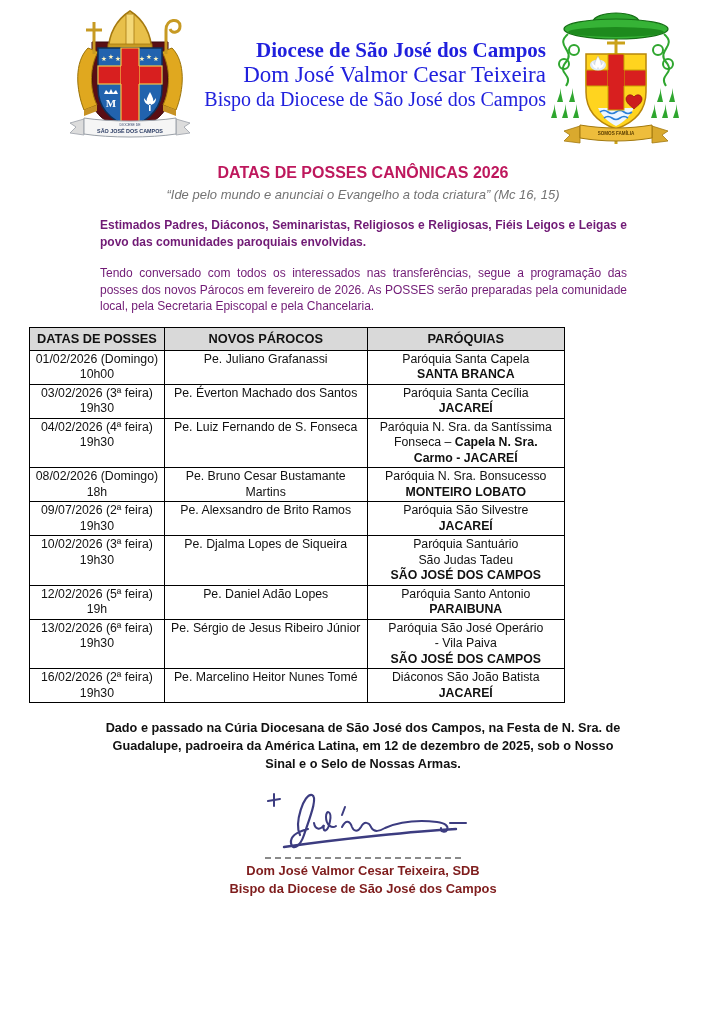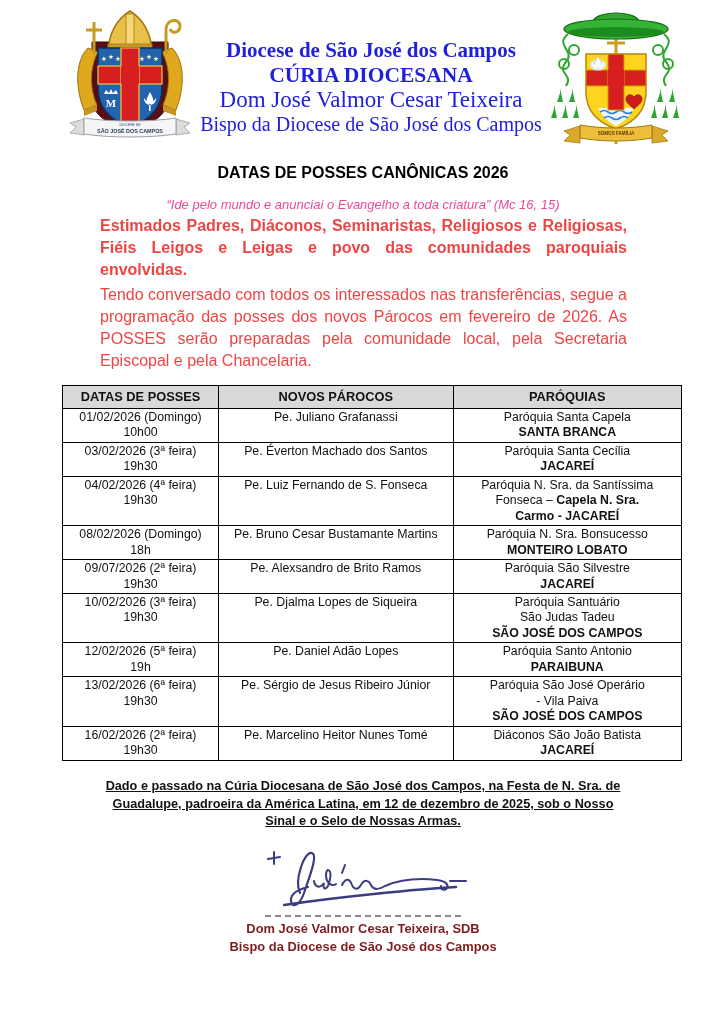--- a/index.html
+++ b/index.html
@@ -1,46 +1,46 @@
 <!DOCTYPE html>
 <html lang="pt"><head>
 <meta charset="utf-8">
 <style>
   html,body{margin:0;padding:0;background:#fff;}
   .page{width:726px;height:1024px;background:#fff;overflow:hidden;position:relative;
         font-family:"Liberation Sans",sans-serif;color:#111;}
   
   .header{display:flex;align-items:flex-start;padding:8px 40px 0 64px;}
   .crest{flex:0 0 auto;}
-  .center-titles{flex:1 1 auto;text-align:center;padding-top:30px;
+  .center-titles{flex:1 1 auto;text-align:right;padding-top:30px;
                  font-family:"Liberation Serif",serif;color:#2020dd;}
   .center-titles .l1{font-size:21px;font-weight:bold;line-height:25px;}
   .center-titles .l2{font-size:21.5px;font-weight:bold;line-height:25px;}
   .center-titles .l3{font-size:23px;line-height:24px;}
   .center-titles .l4{font-size:20px;line-height:24px;}
   
-  .doc-title{margin-top:14px;text-align:center;font-size:16px;font-weight:bold;color:#000000;}
-  .doc-subtitle{margin-top:15px;text-align:center;font-size:13px;font-style:italic;color:#ec4899;}
-  
-  .para{margin:3px 99px 0 100px;font-size:16px;line-height:1.38;text-align:justify;color:#ef4444;}
+  .doc-title{margin-top:14px;text-align:center;font-size:16px;font-weight:bold;color:#be185d;}
+  .doc-subtitle{margin-top:5px;text-align:center;font-size:13px;font-style:italic;color:#737373;}
+  
+  .para{margin:15px 99px 0 100px;font-size:12px;line-height:1.38;text-align:justify;color:#701a75;}
   .para.bold{font-weight:bold;}
   
-  table.posses{border-collapse:collapse;margin:12px 51px 0 62px;width:620px;
+  table.posses{border-collapse:collapse;margin:12px 51px 0 29px;width:536px;
                font-size:12.3px;line-height:1.26;table-layout:fixed;}
   table.posses th,table.posses td{border:1px solid #000;padding:1px 3px;text-align:center;}
   table.posses th{background:#d9d9d9;font-size:12.8px;font-weight:bold;padding:3px 2px;}
   table.posses td{vertical-align:top;}
   table.posses .c0{width:25.2%;}
   table.posses .c1{width:37.9%;}
   table.posses .c2{width:36.9%;}
   table.posses .b{font-weight:bold;}
   table.posses .nowrap{white-space:nowrap;}
   
   .closing{margin:17px auto 0;width:530px;text-align:center;font-size:12.7px;
-           font-weight:bold;line-height:1.4;color:#111;text-decoration:underline;}
+           font-weight:bold;line-height:1.4;color:#111;}
   .signature-wrap{text-align:center;margin-top:4px;}
   .sig-line{width:196px;border-top:2px dashed #8a8a8a;margin:0 auto 3px;}
   .signatory{ text-align:center;font-size:12.9px;font-weight:bold;line-height:1.35;color:#7f1d1d;}
 </style>
 </head>
 <body>
 
 <div class="page">
 
   <div class="header">
@@ -96,21 +96,20 @@
           <path d="M112,111 l14,4 -6,4 6,6 -14,2 Z" fill="#dcdcdc" stroke="#9aa0a8" stroke-width="0.8"></path>
           <path d="M20,110 C45,114 87,114 112,110 L112,126 C87,130 45,130 20,126 Z" fill="#f5f5f5" stroke="#9aa0a8" stroke-width="1"></path>
           <text x="66" y="118" font-size="3.4" fill="#2a3b63" text-anchor="middle" font-family="'Liberation Sans',sans-serif">DIOCESE DE</text>
           <text x="66" y="124.5" font-size="5.4" font-weight="bold" fill="#2a3b63" text-anchor="middle" font-family="'Liberation Sans',sans-serif">SÃO JOSÉ DOS CAMPOS</text>
         </g>
       </svg>
     </div>
 
     <div class="center-titles">
       <div class="l1">Diocese de São José dos Campos</div>
-      <div class="l2">CÚRIA DIOCESANA</div>
       <div class="l3">Dom José Valmor Cesar Teixeira</div>
       <div class="l4">Bispo da Diocese de São José dos Campos</div>
     </div>
 
     <div class="crest">
       <svg width="140" height="138" viewBox="0 0 140 138">
 
         <g stroke="#caa21a" stroke-width="3">
           <line x1="70" y1="24" x2="70" y2="136"></line>
           <line x1="61" y1="35" x2="79" y2="35"></line>

